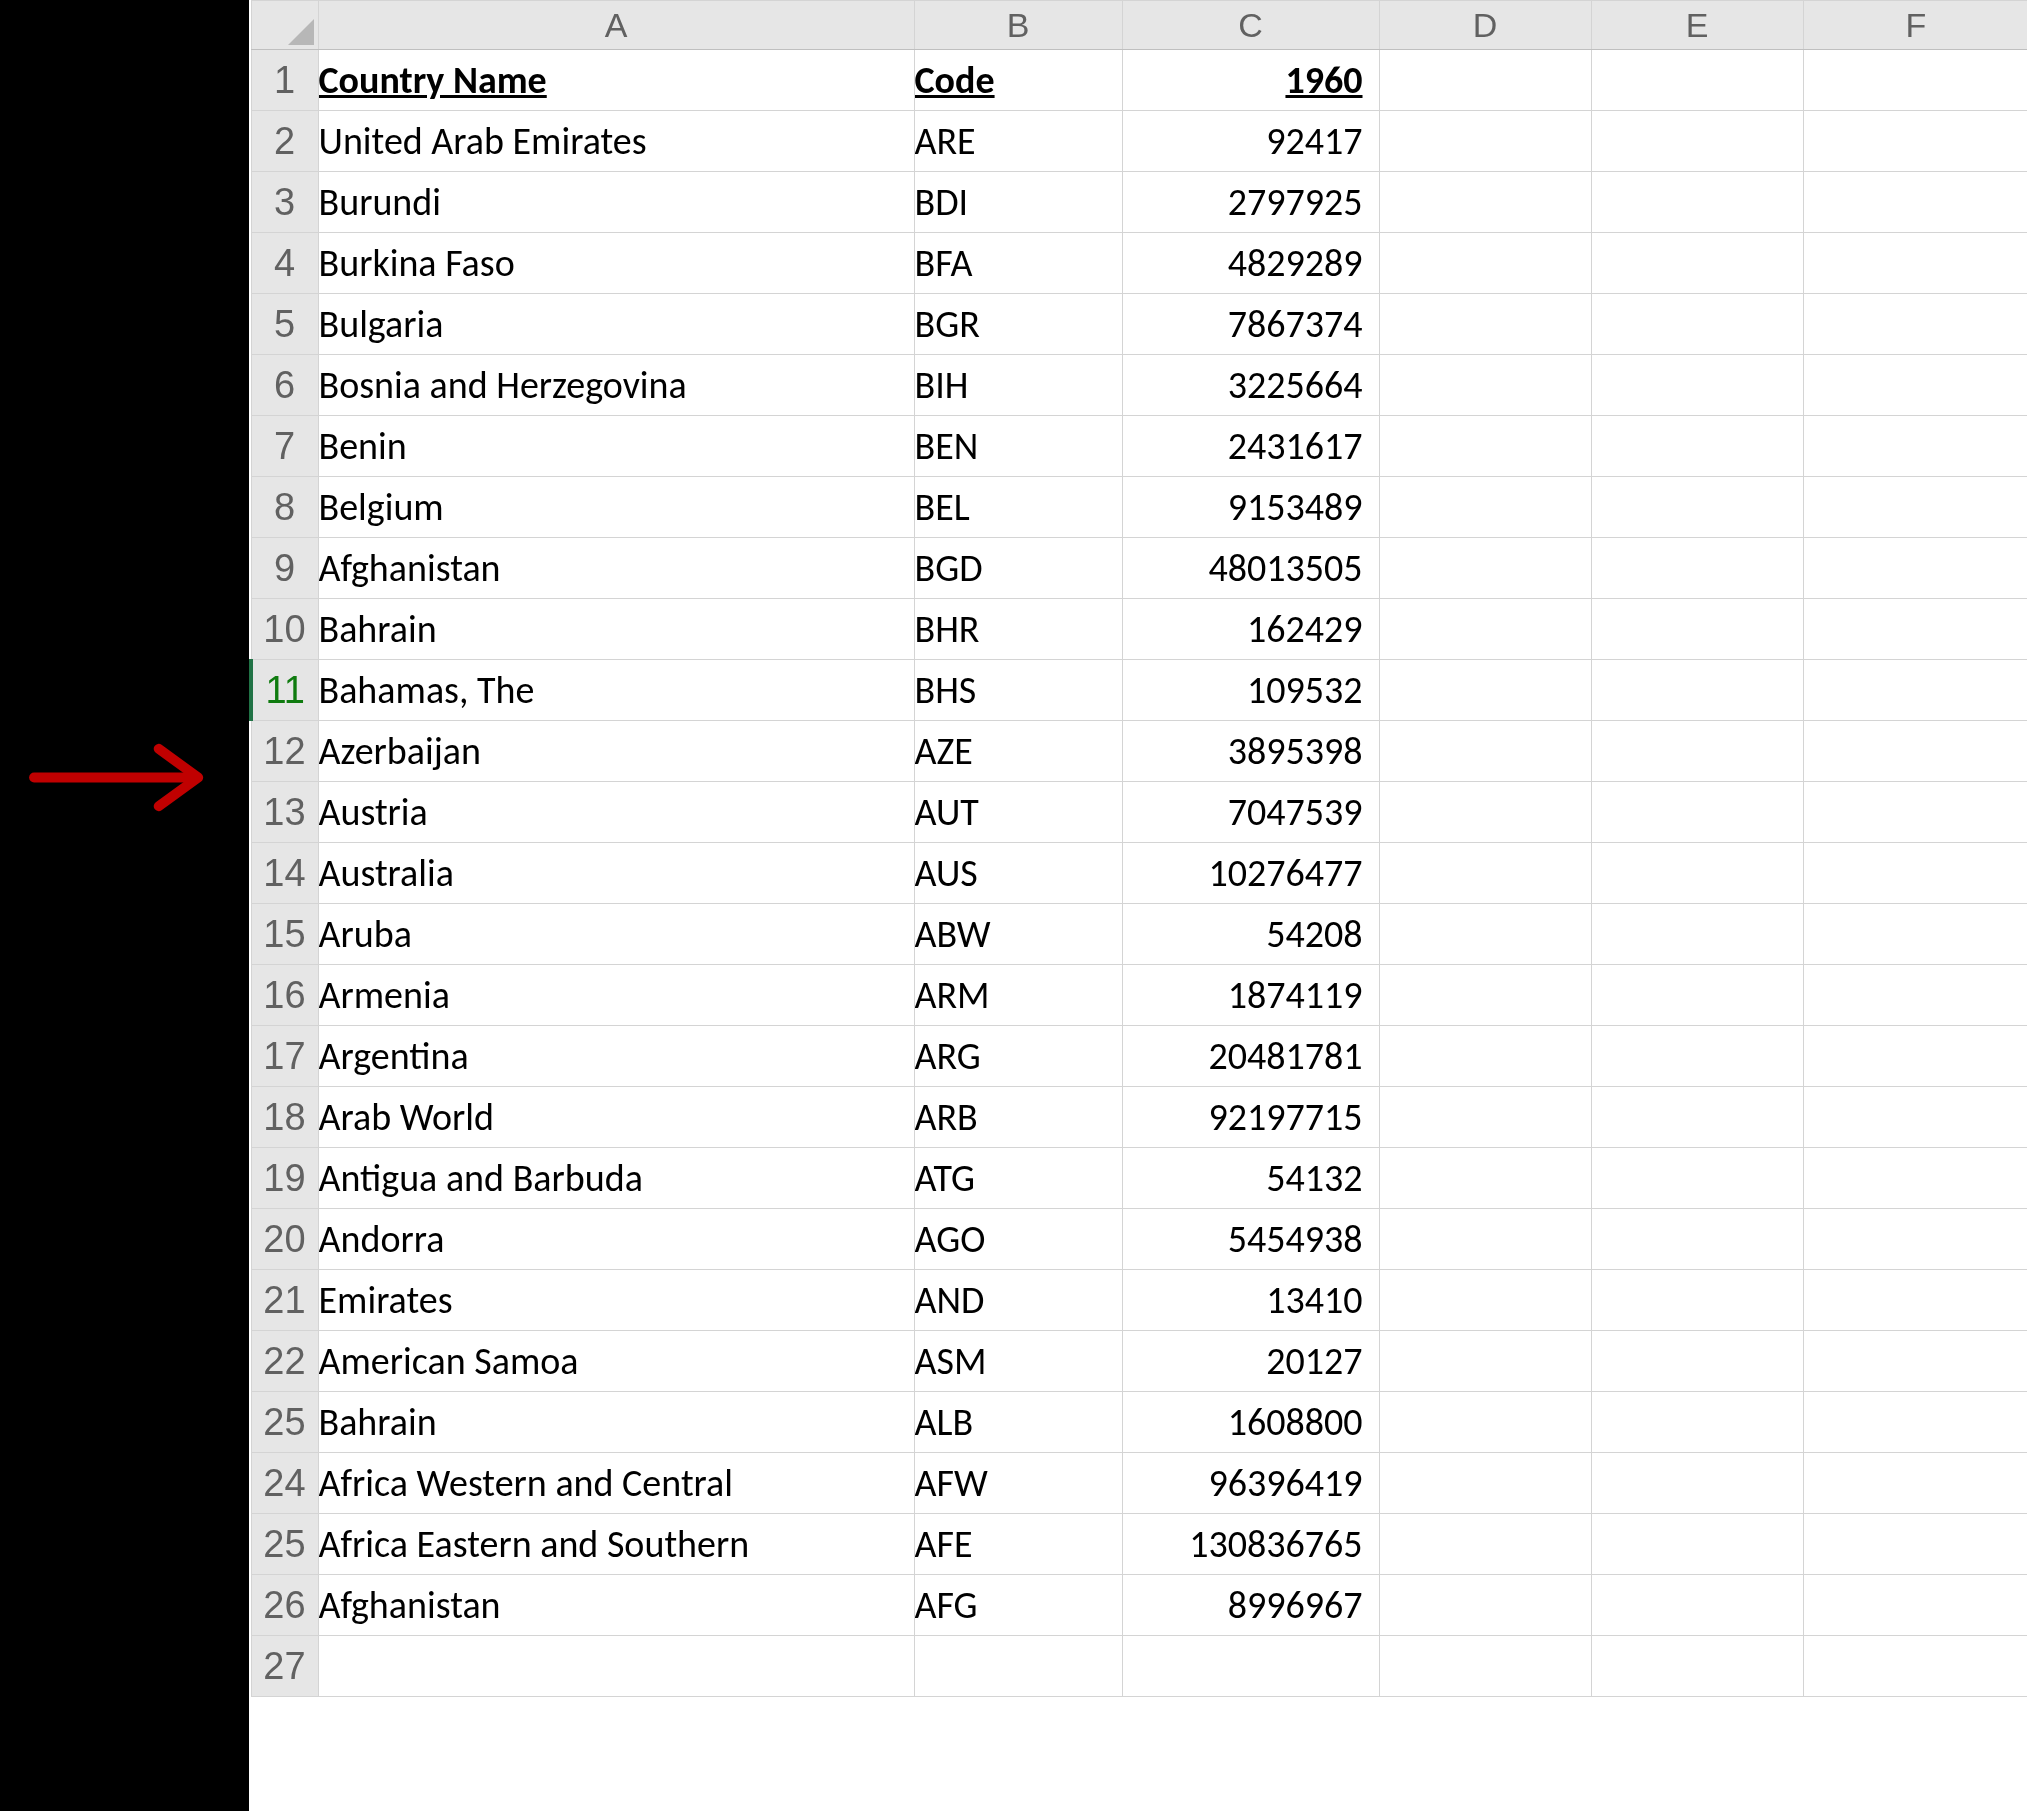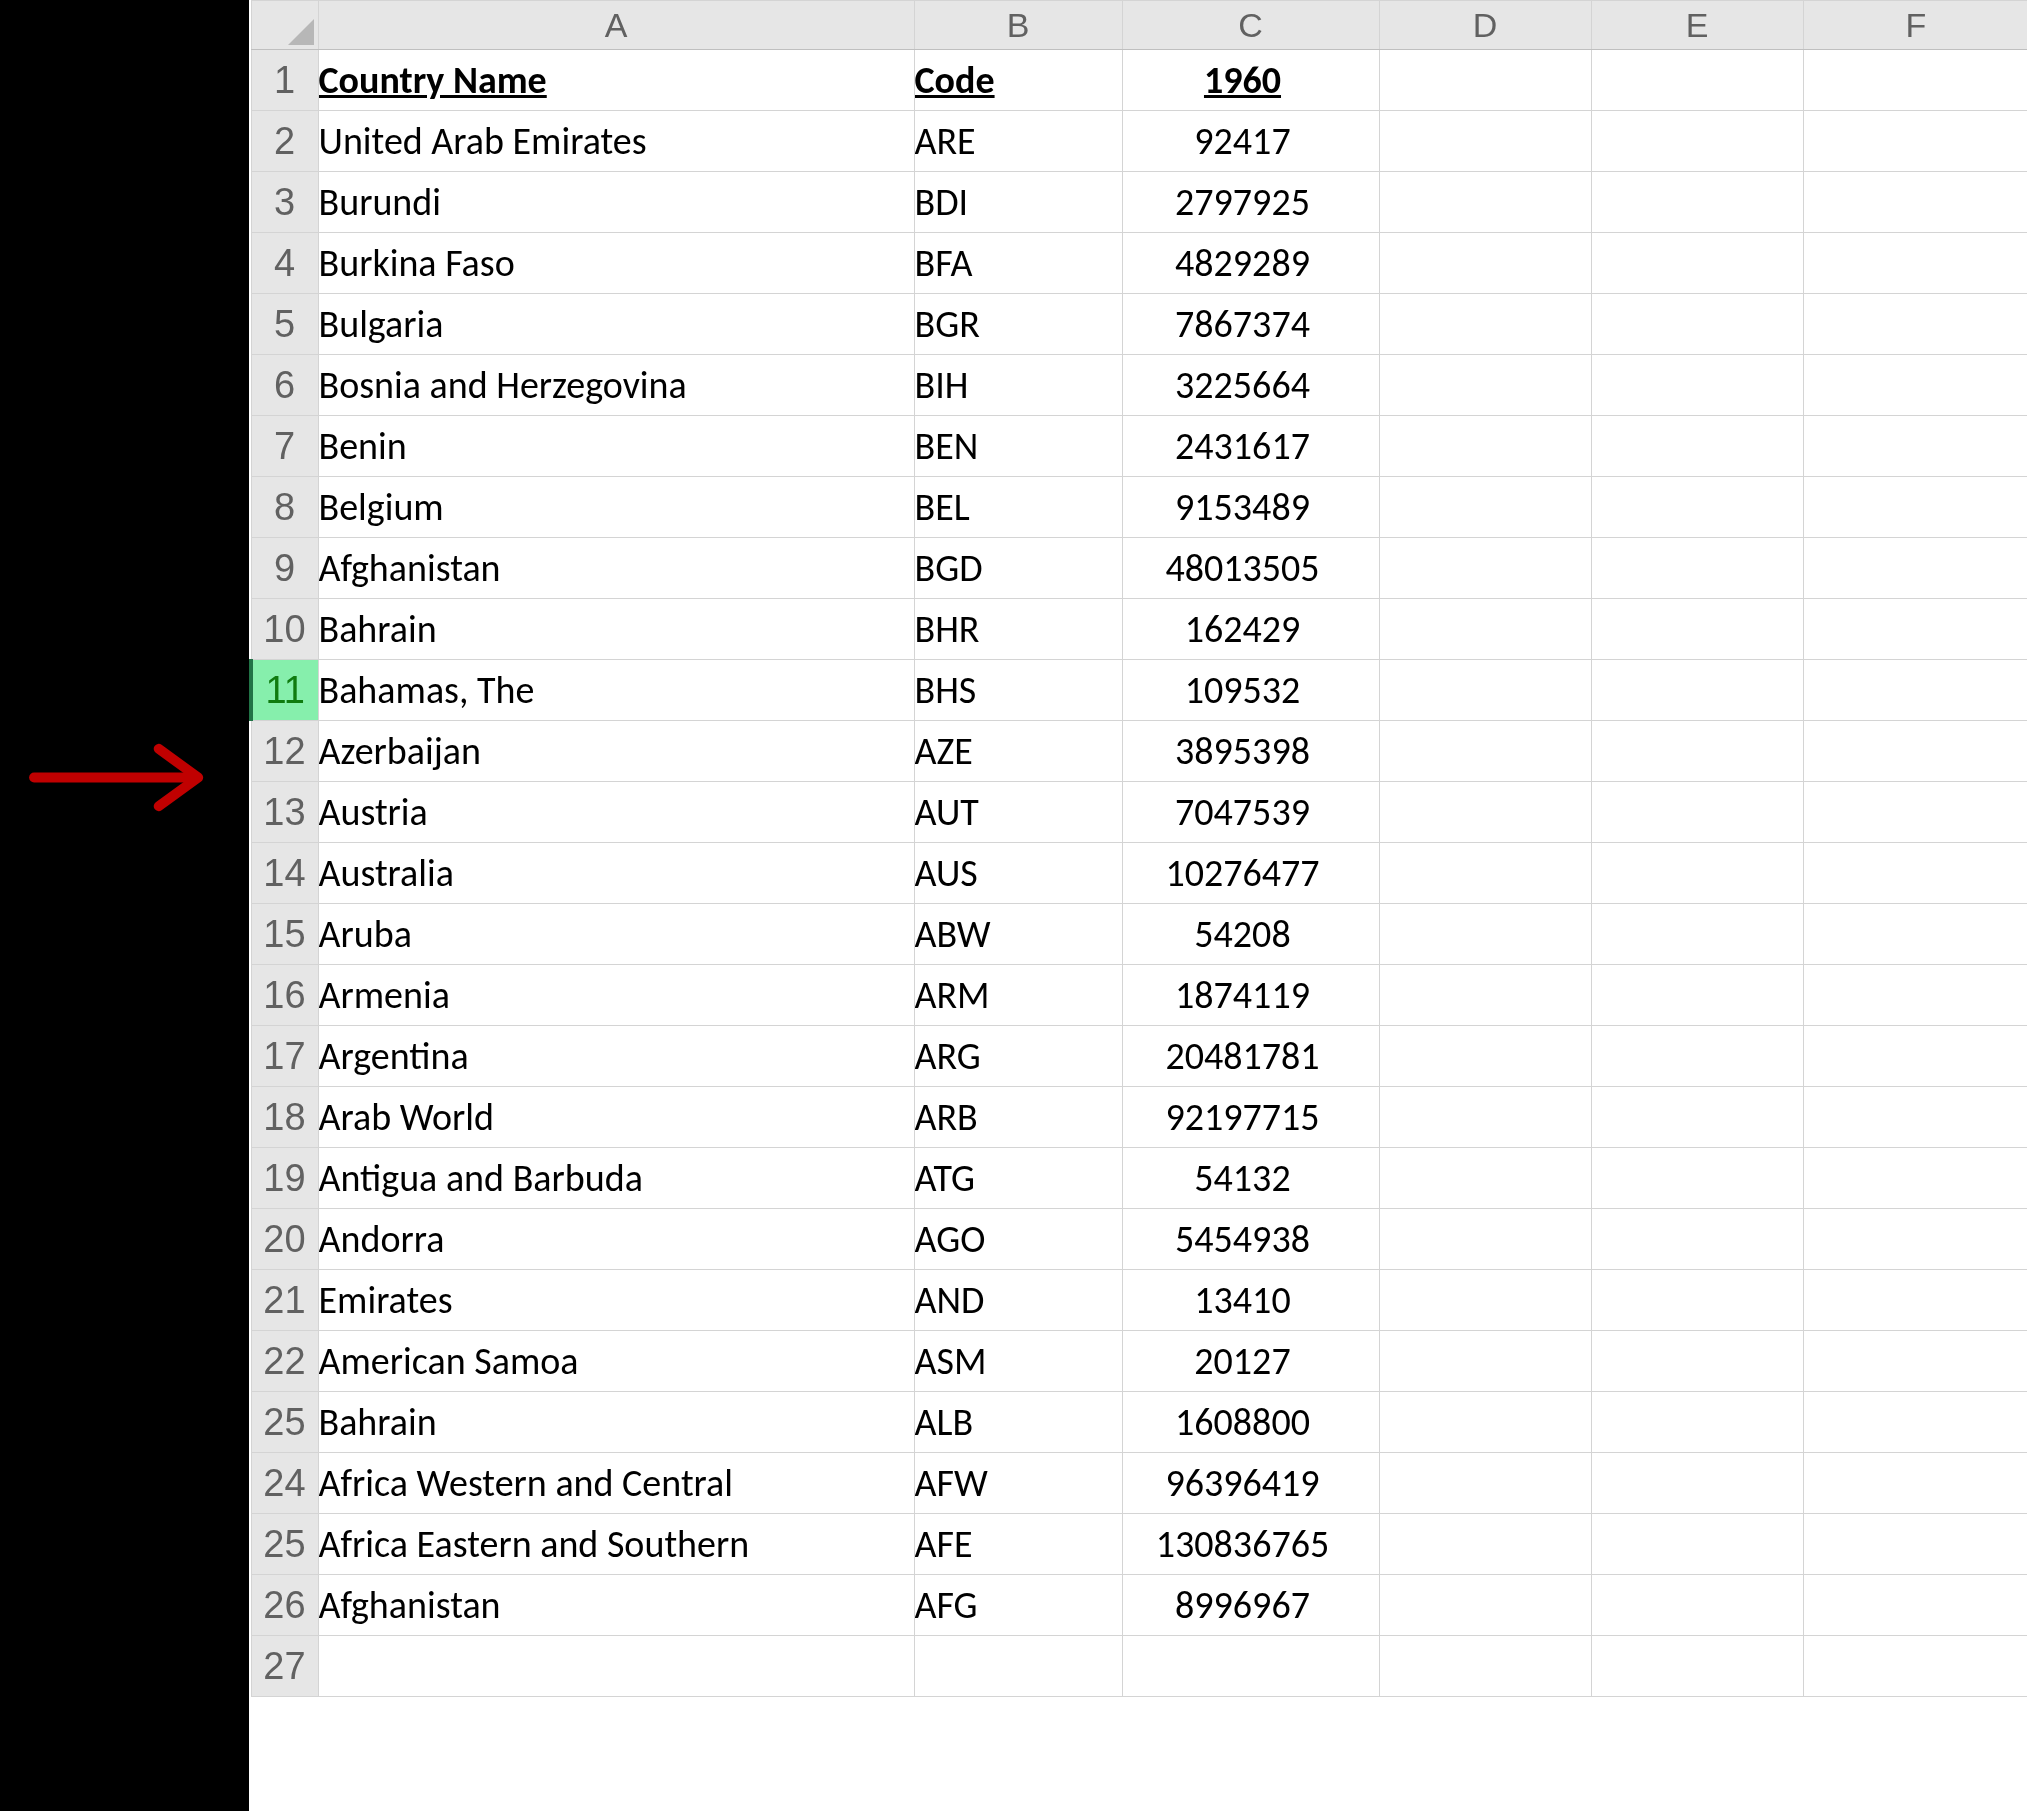--- a/index.html
+++ b/index.html
@@ -79,32 +79,32 @@
     background: #e6e6e6;
     color: #616161;
     text-align: center;
     font-weight: 400;
     font-size: 32px;
     font-family: "Segoe UI", Arial, sans-serif;
     border-right: 1px solid #bfbfbf;
     width: 67px;
   }
   td.row-hdr.highlight {
-    background: #86efac;
+    background: #e5e5e5;
     color: #0f7b0f;
     border-left: 4px solid #217346;
     box-shadow: none;
   }
   
   td.data {
     padding: 0 10px 0 12px;
     background: #fff;
   }
   td.data.bold { font-weight: 400; }
-  td.data.right { text-align: center; padding-right: 16px; }
+  td.data.right { text-align: right; padding-right: 16px; }
   
   col.c-hdr  { width: 67px; }
   col.c-A    { width: 596px; }
   col.c-B    { width: 208px; }
   col.c-C    { width: 257px; }
   col.c-D    { width: 212px; }
   col.c-E    { width: 212px; }
   col.c-F    { width: 226px; }
   
   tr.col-headers th:last-child,

